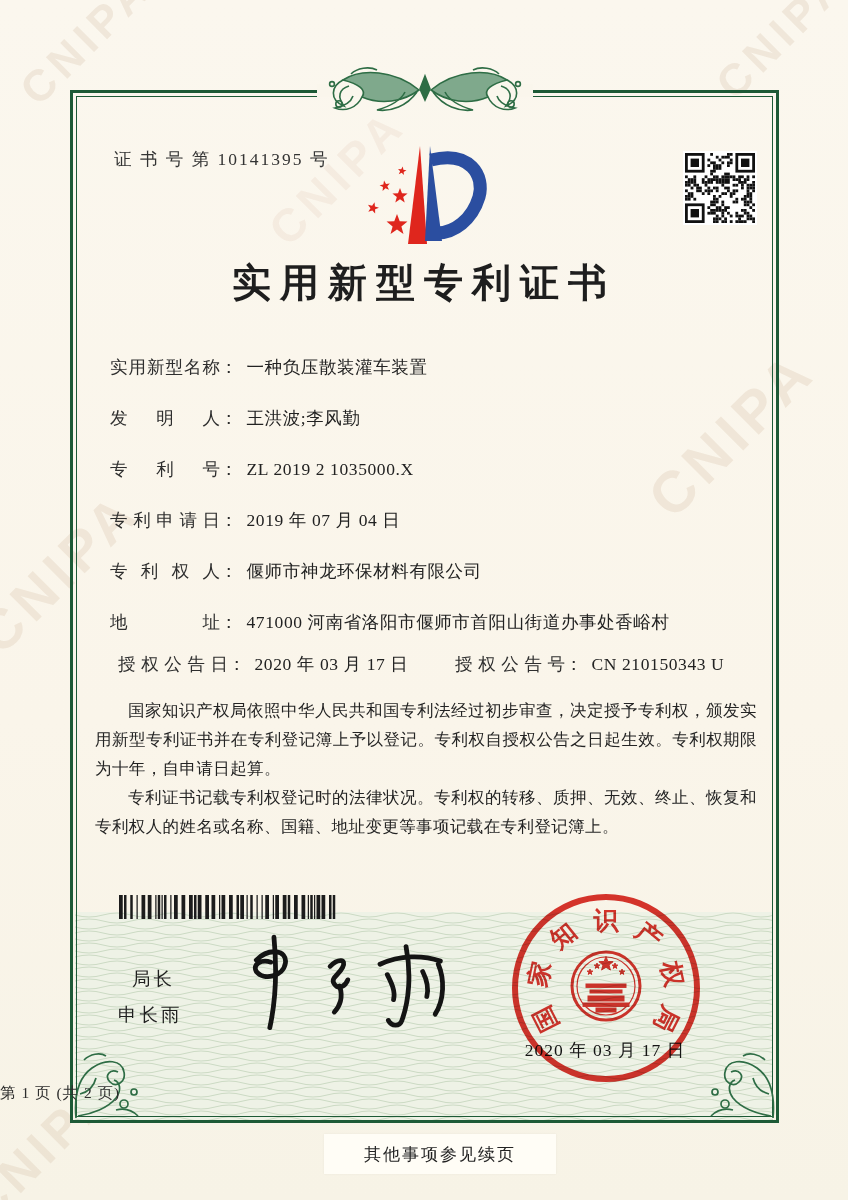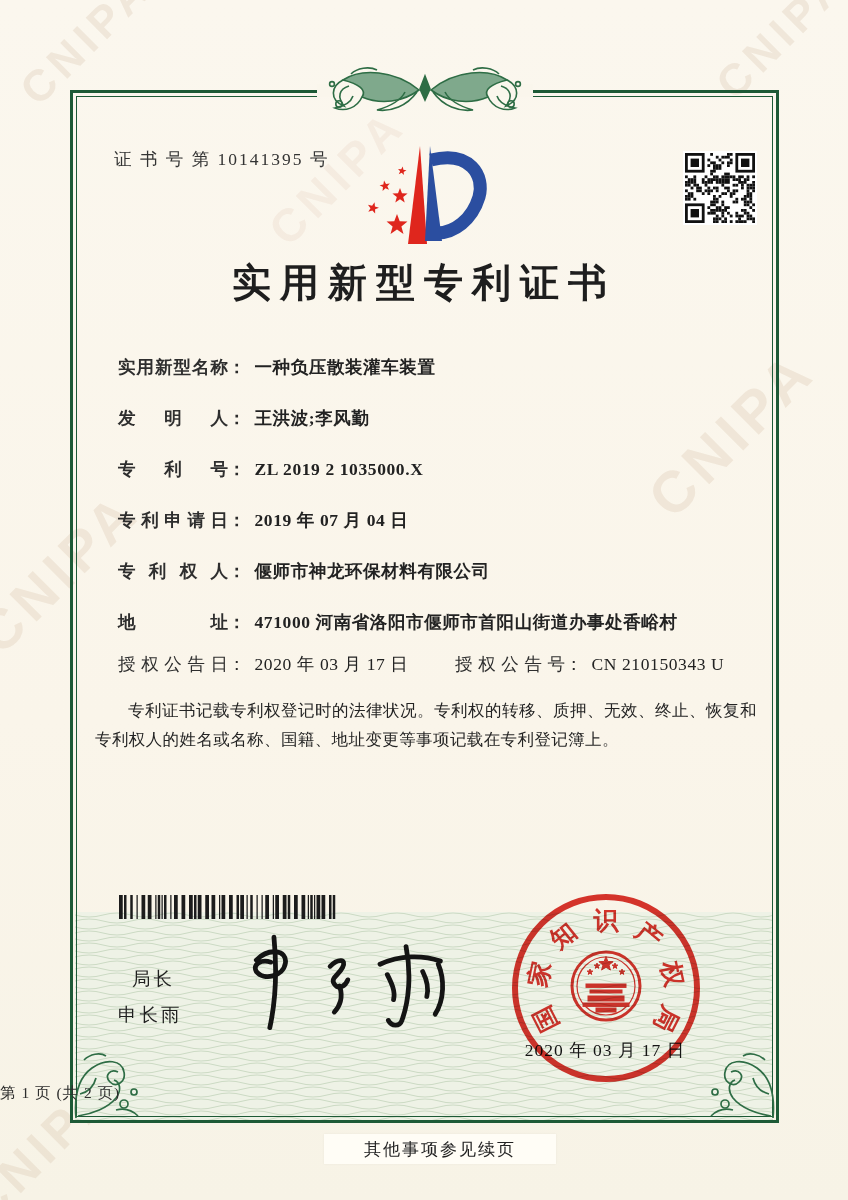--- a/index.html
+++ b/index.html
@@ -12,21 +12,21 @@
       font-weight:bold;color:rgba(202,172,138,0.20);transform:rotate(-45deg);
       letter-spacing:6px;white-space:nowrap;pointer-events:none;}
   
   #border-outer{left:70px;top:90px;width:703px;height:1027px;border:3px solid #1d5a36;}
   #border-inner{position:absolute;left:3px;top:3px;right:3px;bottom:3px;border:1px solid #1d5a36;}
   
   #cert-no{left:114px;top:147px;font-size:17.5px;letter-spacing:2px;color:#333;}
   #title{left:0;top:256px;width:848px;text-align:center;font-size:39px;font-weight:bold;
          letter-spacing:9px;color:#1e1e1e;}
   
-  #rows{left:118px;top:355px;font-weight:bold;}
+  #rows{left:110px;top:355px;}
   .row{height:26px;margin-bottom:25px;white-space:nowrap;font-size:17.5px;}
   .flabel{display:inline-block;width:110px;text-align:justify;text-align-last:justify;
           vertical-align:top;color:#2e2e2e;}
   .colon{display:inline-block;}
   .fvalue{margin-left:9px;letter-spacing:0.6px;color:#222;}
   #grant-row{left:118px;top:652px;font-size:17.5px;white-space:nowrap;width:640px;}
   #grant-pair2{position:absolute;left:337px;top:0;}
   
   #body-text{left:95px;top:696px;width:662px;font-size:16.5px;line-height:29px;
              text-align:justify;color:#242424;}
@@ -38,21 +38,21 @@
   
   #sig-title{left:132px;top:966px;font-size:18.5px;letter-spacing:3px;color:#1f1f1f;}
   #sig-name{left:118px;top:1002px;font-size:18.5px;letter-spacing:3px;color:#1f1f1f;}
   #sig-script{left:238px;top:932px;}
   
   #seal-date{left:500px;top:1038px;width:210px;text-align:center;font-size:17.5px;
              letter-spacing:1px;color:#151515;}
   #seal{left:506px;top:888px;mix-blend-mode:multiply;opacity:0.93;}
   
   #page-info{left:0;top:1083px;width:848px;text-align:left;font-size:15.5px;color:#2d2d2d;letter-spacing:1px;}
-  #note-box{left:324px;top:1134px;width:232px;height:30px;background:#fffdf6;
+  #note-box{left:324px;top:1134px;width:232px;height:40px;background:#fffdf6;
             box-shadow:0 0 2px rgba(0,0,0,0.06);display:flex;align-items:center;justify-content:center;}
   #note-box span{font-size:17px;letter-spacing:2px;color:#222;}
   #qr{left:683px;top:151px;background:#fff;padding:2px;}
 </style>
 </head>
 <body>
 
 <div id="page">
 
   <div class="wm" style="left:4px;top:14px;font-size:44px;">CNIPA</div>
@@ -410,20 +410,21 @@
   <div id="grant-row" class="abs">
     <span>
       <span class="flabel">授权公告日</span><span class="colon">：</span><span class="fvalue">2020 年 03 月 17 日</span>
     </span>
     <span id="grant-pair2">
       <span class="flabel">授权公告号</span><span class="colon">：</span><span class="fvalue">CN 210150343 U</span>
     </span>
   </div>
 
   <div id="body-text" class="abs">
+    <p>国家知识产权局依照中华人民共和国专利法经过初步审查，决定授予专利权，颁发实用新型专利证书并在专利登记簿上予以登记。专利权自授权公告之日起生效。专利权期限为十年，自申请日起算。</p>
     <p>专利证书记载专利权登记时的法律状况。专利权的转移、质押、无效、终止、恢复和专利权人的姓名或名称、国籍、地址变更等事项记载在专利登记簿上。</p>
   </div>
 
   <svg id="barcode" class="abs" viewBox="0 0 222 24">
       <rect x="0" y="0" width="3.75" height="24" fill="#1c1c1c"></rect>
       <rect x="5" y="0" width="2.5" height="24" fill="#1c1c1c"></rect>
       <rect x="11.25" y="0" width="2.5" height="24" fill="#1c1c1c"></rect>
       <rect x="17.5" y="0" width="1.25" height="24" fill="#1c1c1c"></rect>
       <rect x="22.5" y="0" width="3.75" height="24" fill="#1c1c1c"></rect>
       <rect x="28.75" y="0" width="3.75" height="24" fill="#1c1c1c"></rect>

